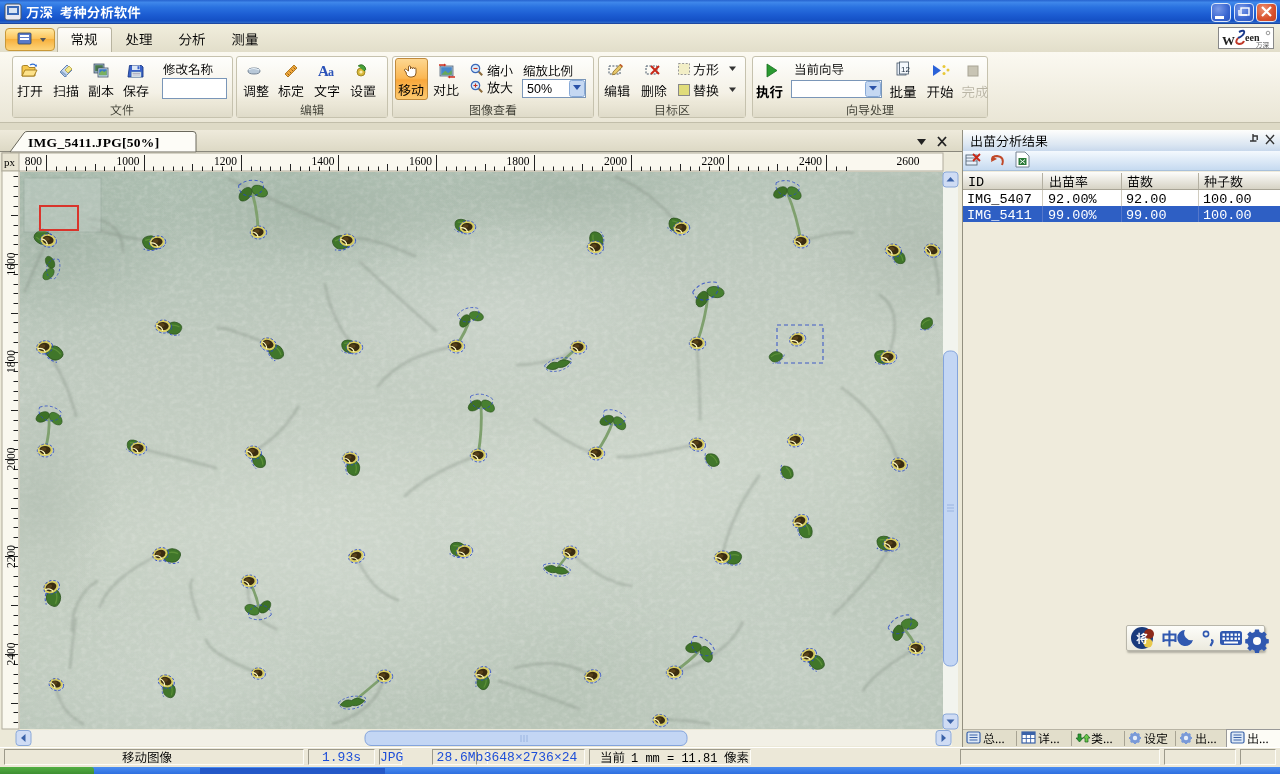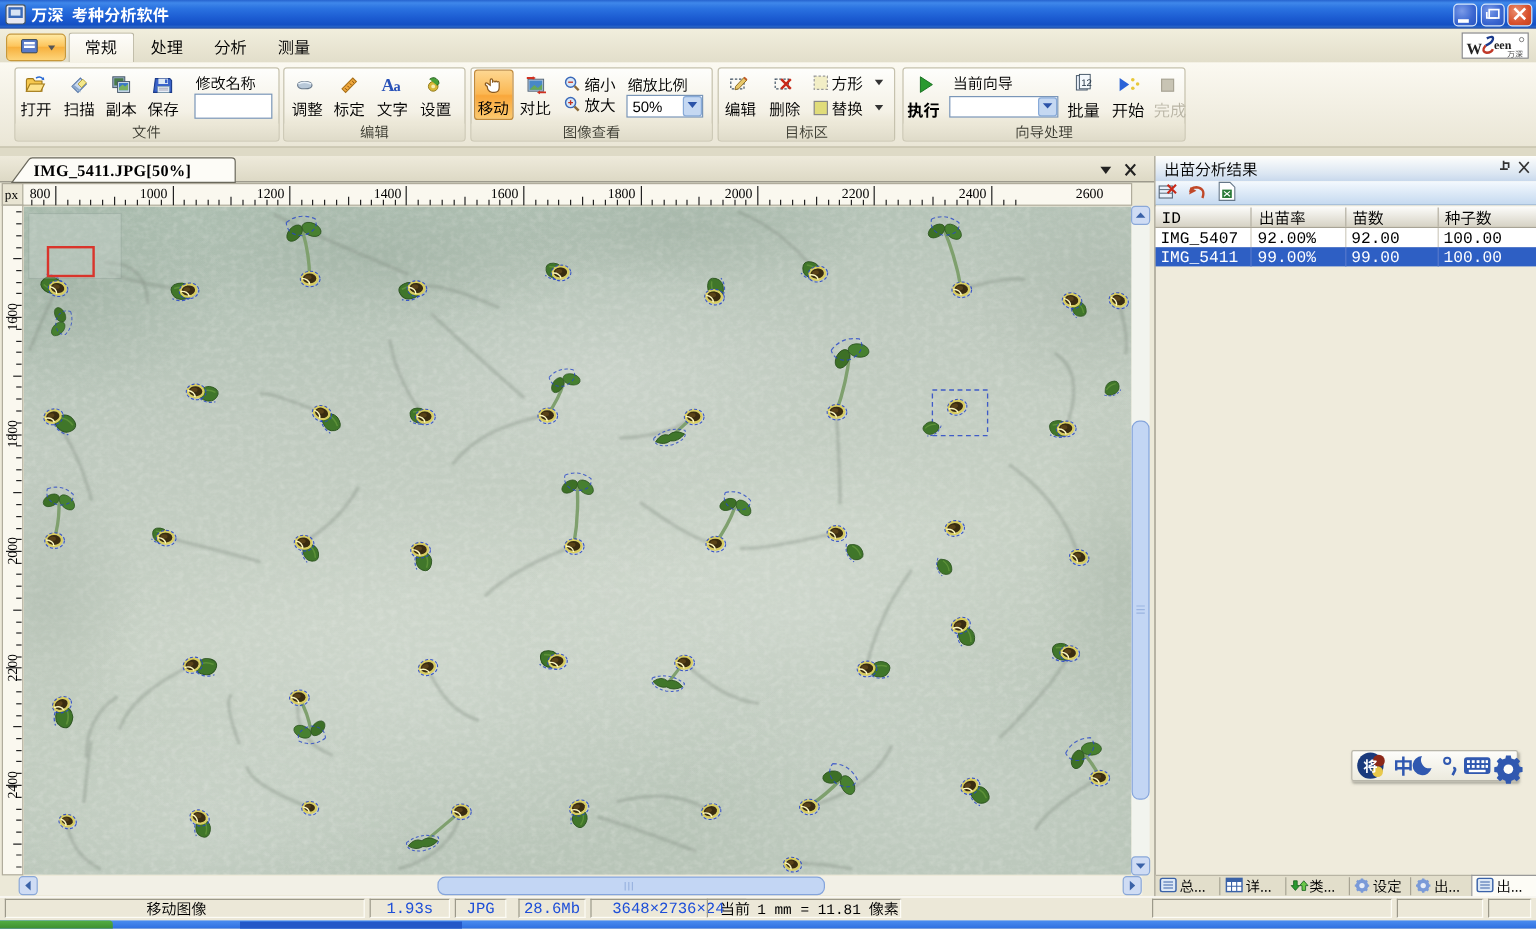--- a/index.html
+++ b/index.html
@@ -52,23 +52,23 @@
 <div class="abs" style="left:963px;top:151px;width:317px;height:20px;background:linear-gradient(180deg,#f4f9fe,#c6daf0);border-bottom:1px solid #a8c0da"></div>
 <div class="abs" style="left:963px;top:172px;width:317px;height:18px;background:linear-gradient(180deg,#fdfdfb,#d6d2c4);border-bottom:1px solid #a8a496"></div>
 <div class="abs" style="left:963px;top:190px;width:317px;height:16px;background:#fff"></div>
 <div class="abs" style="left:963px;top:206px;width:317px;height:16px;background:#2e5fc4"></div>
 <div class="abs" style="left:1126px;top:625px;width:139px;height:26px;background:linear-gradient(180deg,#fdfdfa,#eceade);border:1px solid #b8b6aa;border-radius:2px;box-shadow:1px 2px 2px rgba(120,120,110,0.5)"></div>
 <div class="abs" style="left:963px;top:729px;width:317px;height:18px;background:#e2decb;border-top:1px solid #b8b4a4"></div>
 <div class="abs" style="left:1226px;top:729px;width:54px;height:18px;background:#fdfcf6;border-left:1px solid #999;border-top:1px solid #999"></div>
 <div class="abs" id="statusbar"></div>
 <div class="abs scell" style="left:4px;width:300px"></div>
 <div class="abs scell" style="left:308px;width:67px">1.93s</div>
-<div class="abs scell" style="left:379px;width:43px">JPG</div>
+<div class="abs scell" style="left:379px;width:23px">JPG</div>
 <div class="abs scell" style="left:432px;width:56px">28.6Mb</div>
-<div class="abs scell" style="left:492px;width:130px">3648×2736×24</div>
+<div class="abs scell" style="left:476px;width:109px">3648×2736×24</div>
 <div class="abs scell" style="left:589px;width:162px"></div>
 <div class="abs scell" style="left:960px;width:200px"></div>
 <div class="abs scell" style="left:1164px;width:72px"></div>
 <div class="abs scell" style="left:1240px;width:36px"></div>
 <div class="abs" id="taskbar"></div>
 <div class="abs" id="startbtn"></div>
 <div class="abs" style="left:200px;top:768px;width:185px;height:6px;background:#2458c8"></div>
 <svg class="abs" style="left:20px;top:172px" width="923" height="557" viewBox="0 0 923 557">
     <defs>
 <filter id="nz" x="0" y="0" width="100%" height="100%">

